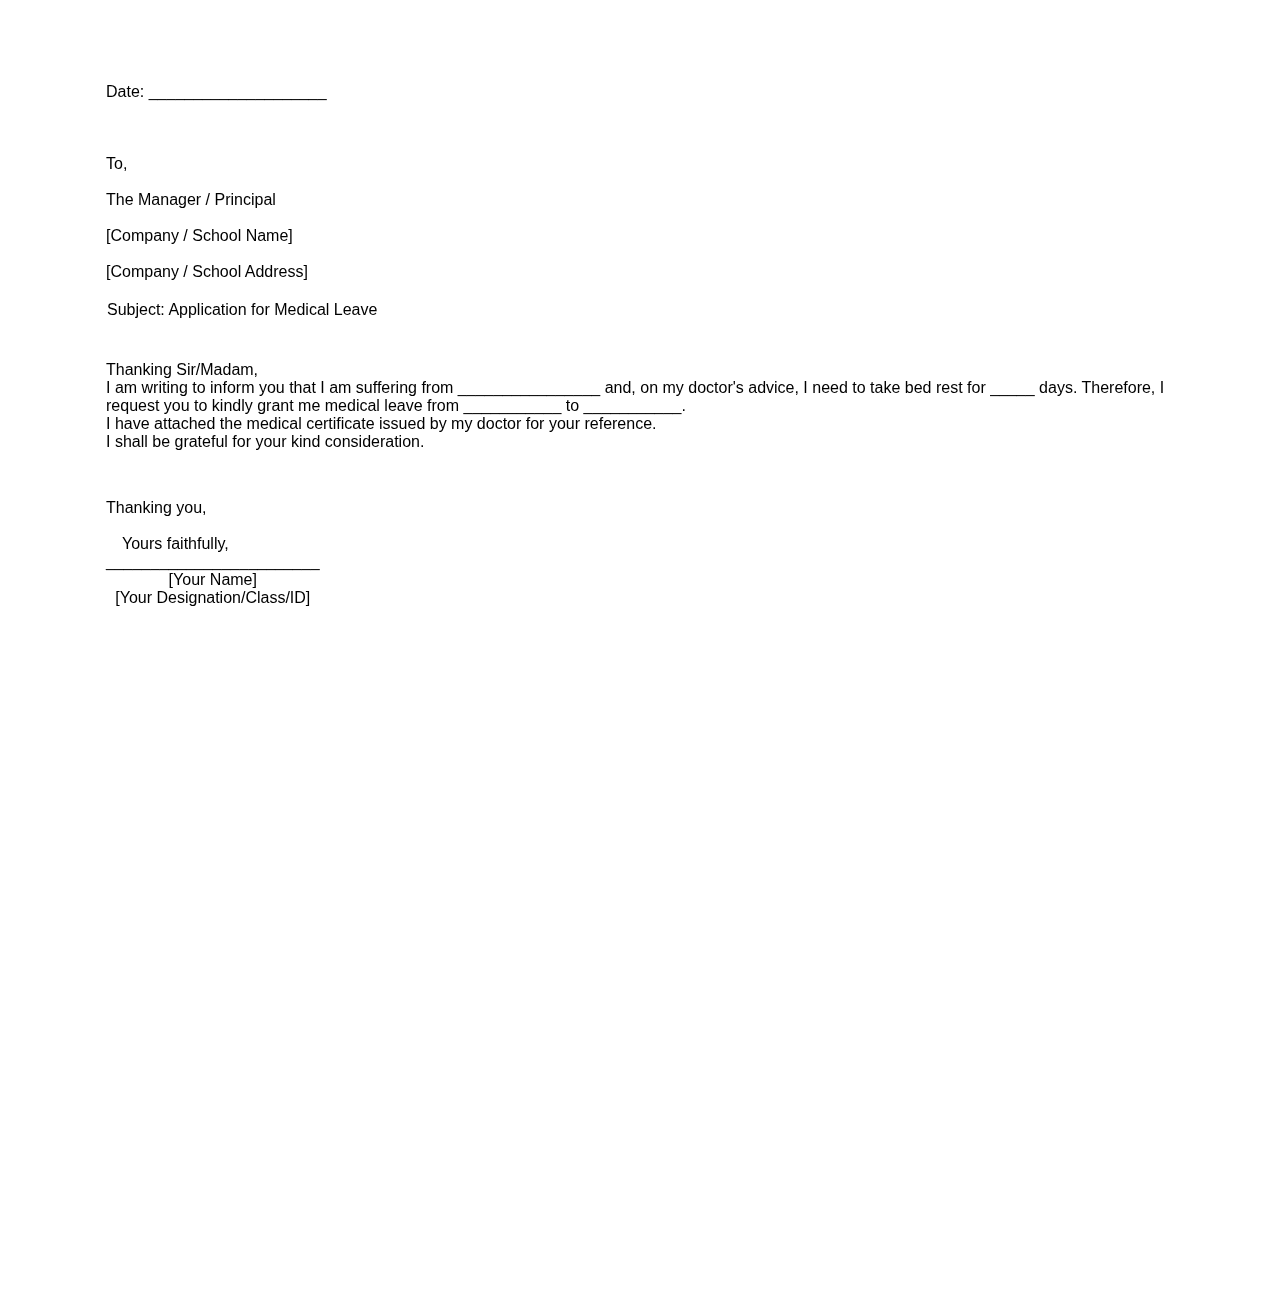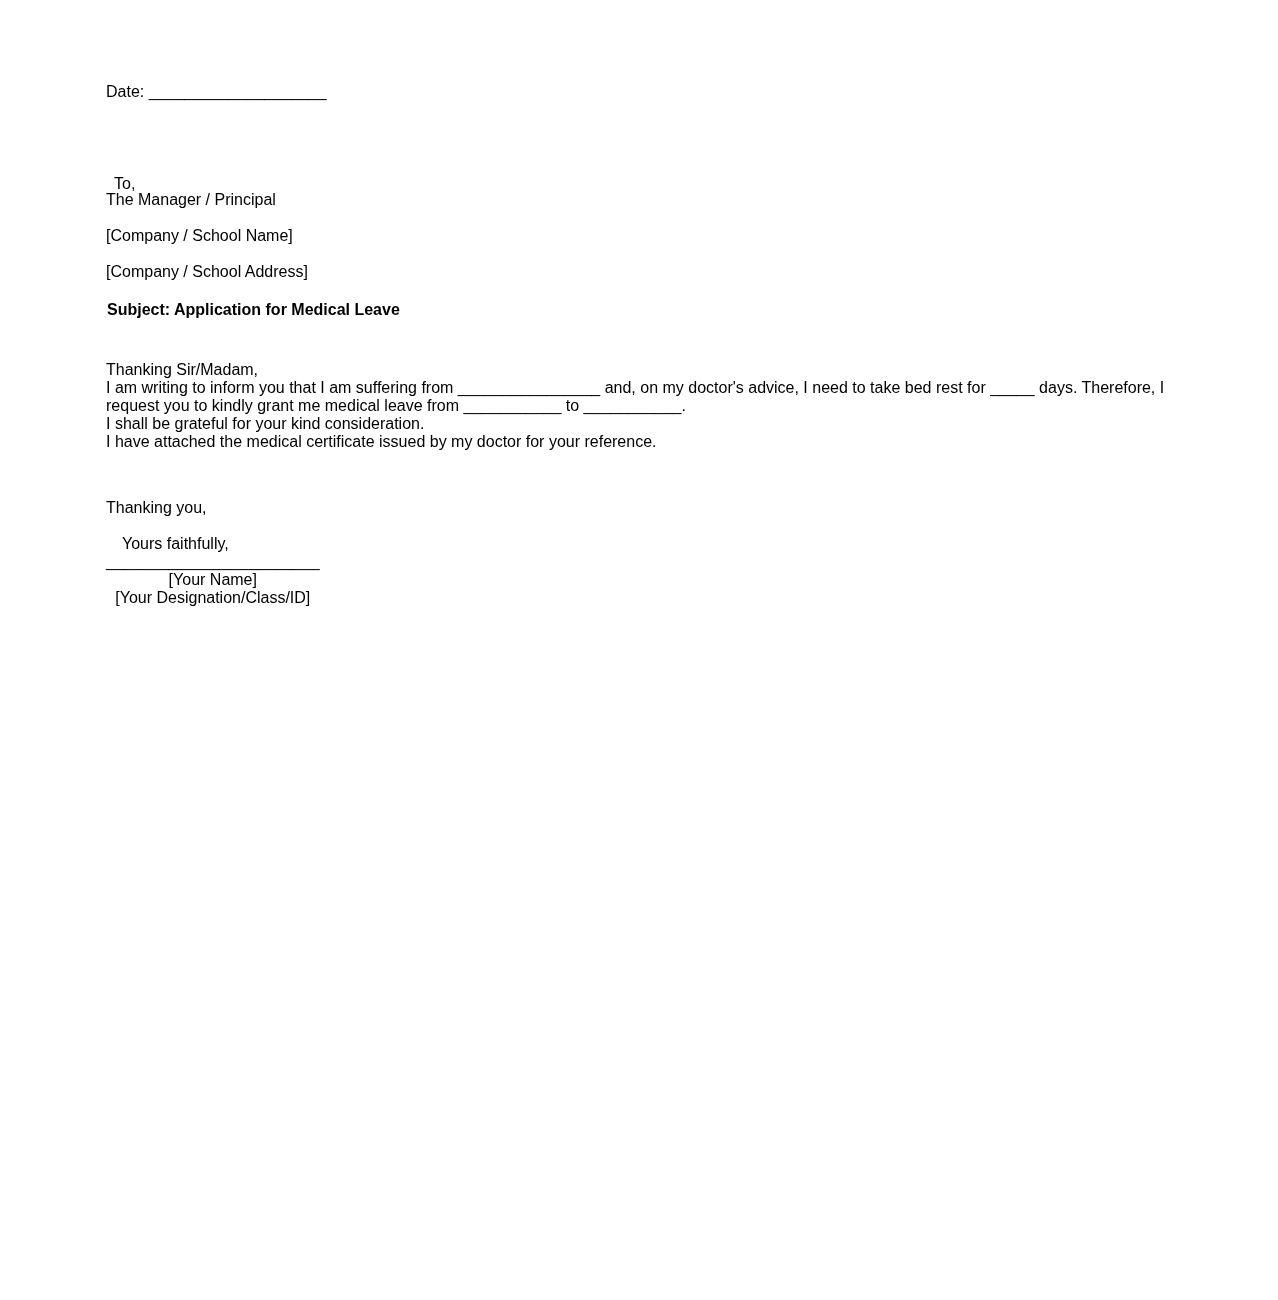--- a/index.html
+++ b/index.html
@@ -18,25 +18,25 @@
       overflow: hidden;
     }
     .page {
       position: absolute;
       left: 106px;
       top: 0;
       width: 1066px;
     }
     .line { margin: 0; white-space: pre-wrap; }
     .date { position: absolute; top: 83px; left: 0; }
-    .to { position: absolute; top: 155px; left: 8px; margin-top: 20px; }
+    .to { position: absolute; top: 155px; left: 0; }
     .recipient-1 { position: absolute; top: 191px; left: 0; text-align: right; }
     .recipient-2 { position: absolute; top: 227px; left: 0; }
     .recipient-3 { position: absolute; top: 263px; left: 0; }
-    .subject { position: absolute; top: 301px; left: 1px; font-weight: bold; }
+    .subject { position: absolute; top: 301px; left: 1px; font-weight: normal; }
     .body-block { position: absolute; top: 361px; left: 0; width: 1066px; }
     .body-block p { margin: 0; }
     .closing-1 { position: absolute; top: 499px; left: 0; }
     .closing-2 { position: absolute; top: 535px; left: 16px; }
     .signature-block { position: absolute; top: 553px; left: 0; }
     .signature-block p { margin: 0; white-space: pre; text-align: center; }
   </style>
 </head>
 <body>
 
@@ -46,22 +46,22 @@
   <p class="line to">To,</p>
   <p class="line recipient-1">The Manager / Principal</p>
   <p class="line recipient-2">[Company / School Name]</p>
   <p class="line recipient-3">[Company / School Address]</p>
 
   <p class="line subject">Subject: Application for Medical Leave</p>
 
   <div class="body-block">
     <p>Thanking Sir/Madam,</p>
     <p>I am writing to inform you that I am suffering from ________________ and, on my doctor's advice, I need to take bed rest for _____ days. Therefore, I request you to kindly grant me medical leave from ___________ to ___________.</p>
+    <p>I have attached the medical certificate issued by my doctor for your reference.</p>
     <p>I shall be grateful for your kind consideration.</p>
-    <p>I have attached the medical certificate issued by my doctor for your reference.</p>
   </div>
 
   <p class="line closing-1">Thanking you,</p>
   <p class="line closing-2">Yours faithfully,</p>
 
   <div class="signature-block">
     <p>________________________</p>
     <p>[Your Name]</p>
     <p>[Your Designation/Class/ID]</p>
   </div>

